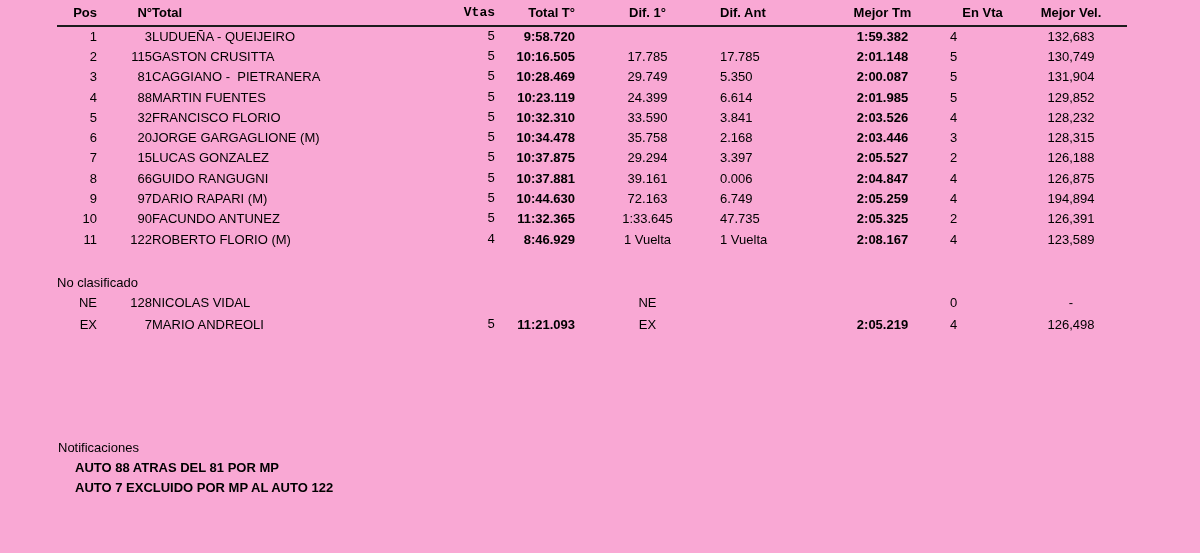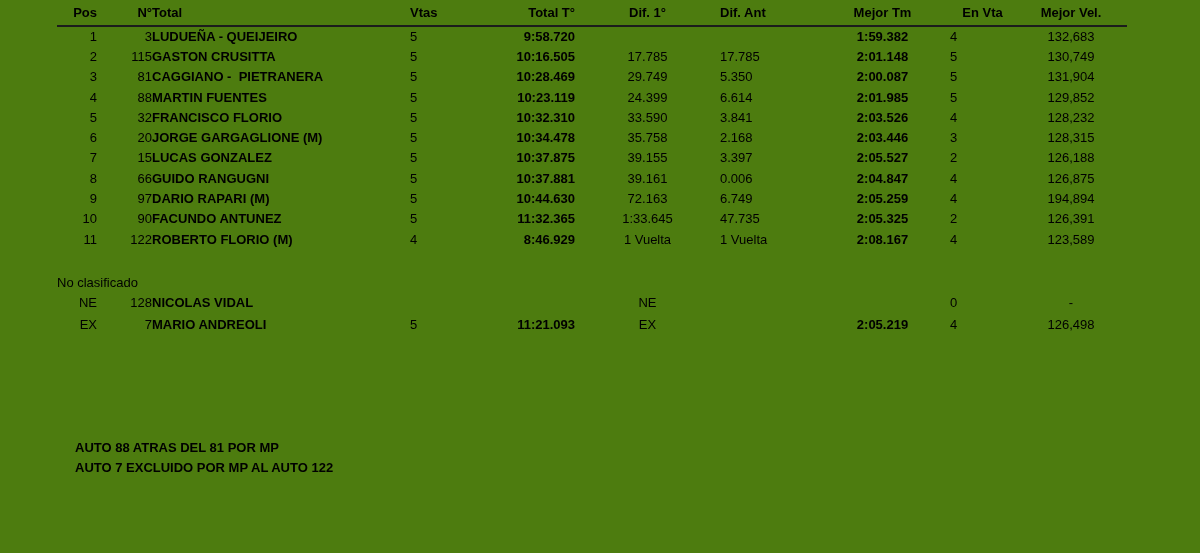--- a/index.html
+++ b/index.html
@@ -6,21 +6,21 @@
     margin: 0;
     padding: 0;
     background: #ffffff;
     font-family: "Liberation Sans", "DejaVu Sans", sans-serif;
     color: #000000;
   }
   .page {
     position: relative;
     width: 1200px;
     height: 553px;
-    background: #4d7c0f;
+    background: #f9a8d4;
     overflow: hidden;
   }
   table.results {
     position: absolute;
     left: 57px;
     top: 0;
     width: 1070px;
     border-collapse: collapse;
     table-layout: fixed;
     font-size: 13px;
@@ -43,22 +43,22 @@
   tr.spacer-row { height: 23px; }
   tr.label-row  { height: 20px; }
   tr.label-row td {
     text-align: left;
     font-weight: normal;
     padding-left: 0;
   }
   
   .col-pos      { text-align: right;  padding-right: 5px; }
   .col-num      { text-align: right;  padding-right: 4px; }
-  .col-nombre   { text-align: left;   padding-left: 15px; font-weight: bold; }
-  .col-vtas     { text-align: left; }
+  .col-nombre   { text-align: left;   padding-left: 15px; font-weight: normal; }
+  .col-vtas     { text-align: right; font-family: Liberation Mono, monospace; }
   .col-total    { text-align: right;  padding-right: 6px; font-weight: bold; margin-top: 24px; }
   .col-dif1     { text-align: center; }
   .col-difant   { text-align: left; }
   .col-mejortm  { text-align: center; font-weight: bold; }
   .col-envta    { }
   .col-mejorvel { text-align: center; padding-right: 10px; }
   thead th.col-nombre, thead th.col-total, thead th.col-mejortm { font-weight: bold; }
 
   .notifications {
     position: absolute;
@@ -182,21 +182,21 @@
           <td class="col-mejortm" data-name="cell-mejortm">2:03.446</td>
           <td class="col-envta" data-name="cell-envta">3</td>
           <td class="col-mejorvel" data-name="cell-mejorvel">128,315</td>
         </tr>
         <tr data-name="table-row">
           <td class="col-pos" data-name="cell-pos">7</td>
           <td class="col-num" data-name="cell-num">15</td>
           <td class="col-nombre" data-name="cell-nombre">LUCAS GONZALEZ</td>
           <td class="col-vtas" data-name="cell-vtas">5</td>
           <td class="col-total" data-name="cell-total">10:37.875</td>
-          <td class="col-dif1" data-name="cell-dif1">39.155</td>
+          <td class="col-dif1" data-name="cell-dif1">29.294</td>
           <td class="col-difant" data-name="cell-difant">3.397</td>
           <td class="col-mejortm" data-name="cell-mejortm">2:05.527</td>
           <td class="col-envta" data-name="cell-envta">2</td>
           <td class="col-mejorvel" data-name="cell-mejorvel">126,188</td>
         </tr>
         <tr data-name="table-row">
           <td class="col-pos" data-name="cell-pos">8</td>
           <td class="col-num" data-name="cell-num">66</td>
           <td class="col-nombre" data-name="cell-nombre">GUIDO RANGUGNI</td>
           <td class="col-vtas" data-name="cell-vtas">5</td>
@@ -274,19 +274,20 @@
           <td class="col-dif1" data-name="cell-dif1">EX</td>
           <td class="col-difant" data-name="cell-difant"></td>
           <td class="col-mejortm" data-name="cell-mejortm">2:05.219</td>
           <td class="col-envta" data-name="cell-envta">4</td>
           <td class="col-mejorvel" data-name="cell-mejorvel">126,498</td>
         </tr>
       </tbody>
   </table>
 
   <div class="notifications" data-name="notifications-section">
+    <div class="notif-title" data-name="notifications-title">Notificaciones</div>
     <div data-name="notifications-list">
       <div class="notif-item" data-name="notification-item">AUTO 88 ATRAS DEL 81 POR MP</div>
       <div class="notif-item" data-name="notification-item">AUTO 7 EXCLUIDO POR MP AL AUTO 122</div>
     </div>
   </div>
 
 </div>
 
 </body></html>

